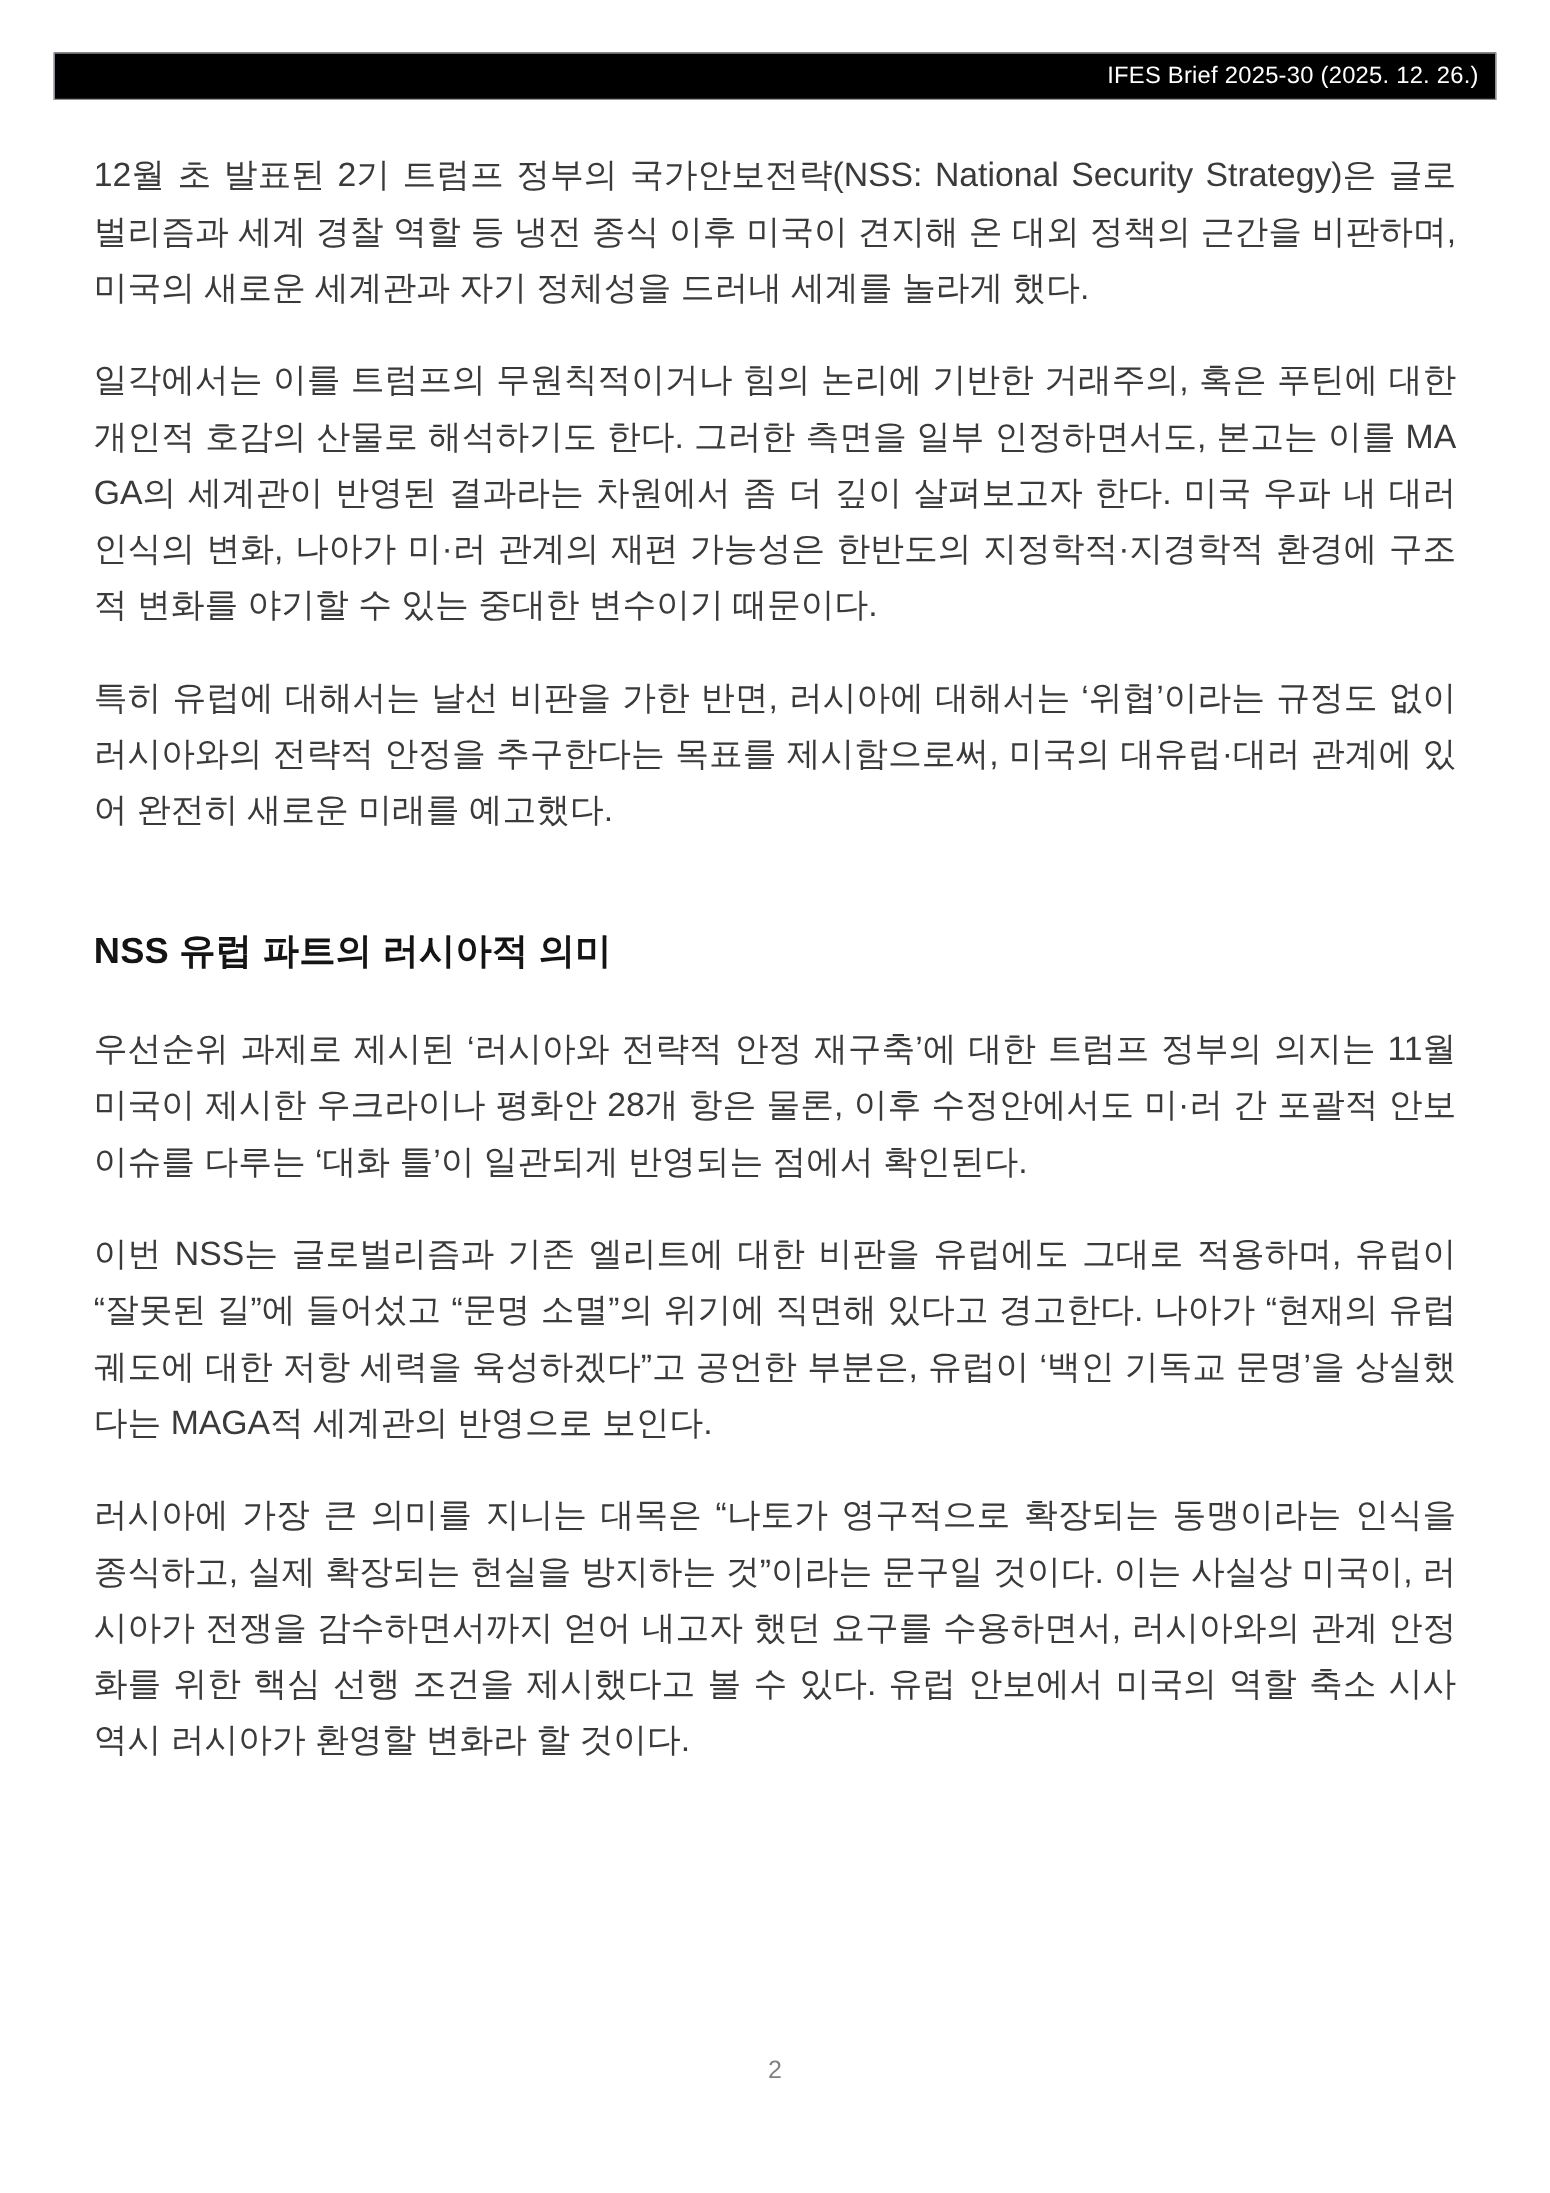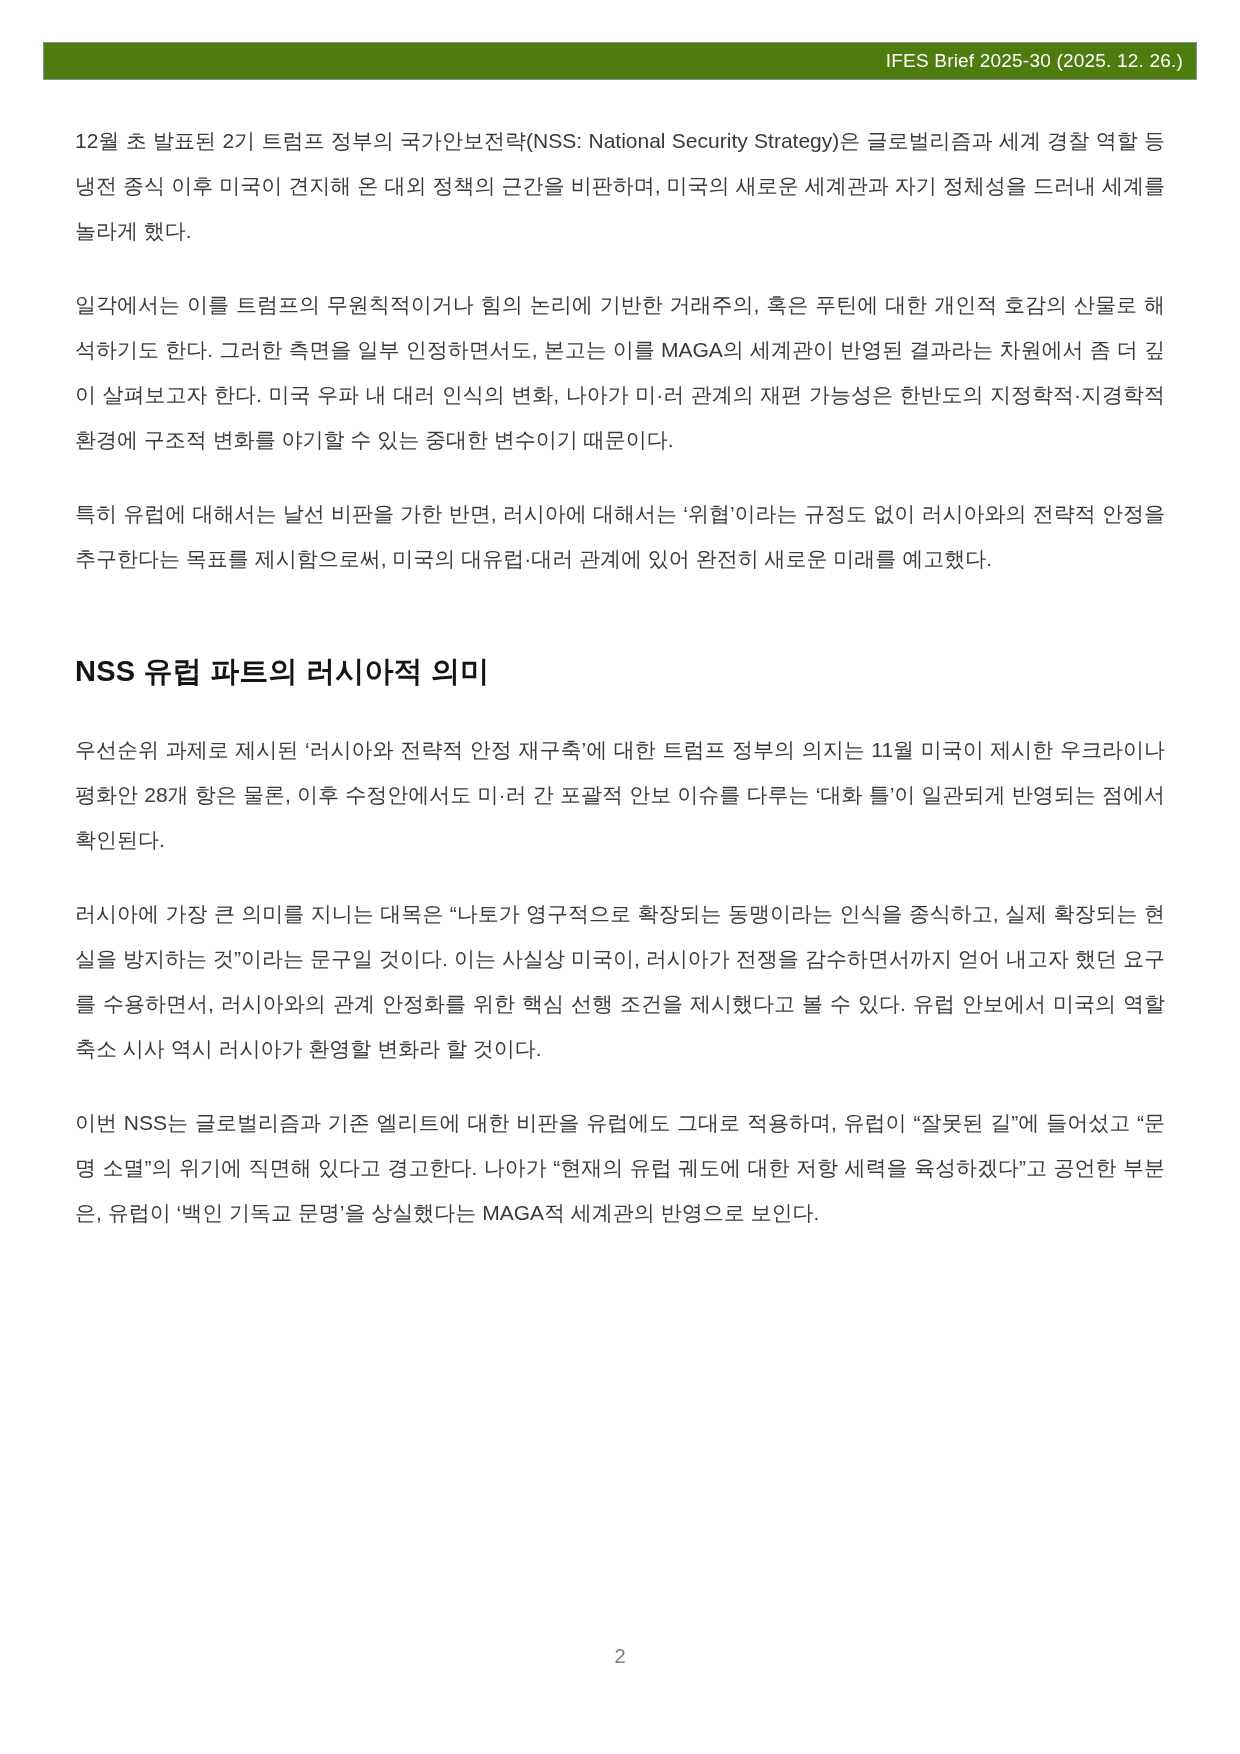--- a/index.html
+++ b/index.html
@@ -14,21 +14,21 @@
     height: 1754px;
     background: #ffffff;
     overflow: hidden;
   }
   .header-bar {
     position: absolute;
     left: 43px;
     top: 42px;
     width: 1154px;
     height: 38px;
-    background: #4d7c0f;
+    background: #000000;
     border: 1px solid #8a8f99;
     box-sizing: border-box;
     display: flex;
     align-items: center;
     justify-content: flex-end;
     padding-right: 13px;
   }
   .header-bar .brief-label {
     color: #ffffff;
     font-size: 19px;
@@ -36,21 +36,21 @@
     white-space: nowrap;
   }
   .content {
     position: absolute;
     left: 75px;
     top: 118px;
     width: 1090px;
   }
   .content p {
     margin: 0 0 29px 0;
-    font-size: 21px;
+    font-size: 27px;
     line-height: 45px;
     color: #3a3a3a;
     text-align: justify;
     word-break: break-all;
     text-justify: inter-character;
   }
   .section-heading {
     margin: 72px 0 38px 0;
     font-size: 29px;
     line-height: 36px;
@@ -83,21 +83,21 @@
 
     <p>일각에서는 이를 트럼프의 무원칙적이거나 힘의 논리에 기반한 거래주의, 혹은 푸틴에 대한 개인적 호감의 산물로 해석하기도 한다. 그러한 측면을 일부 인정하면서도, 본고는 이를 MAGA의 세계관이 반영된 결과라는 차원에서 좀 더 깊이 살펴보고자 한다. 미국 우파 내 대러 인식의 변화, 나아가 미·러 관계의 재편 가능성은 한반도의 지정학적·지경학적 환경에 구조적 변화를 야기할 수 있는 중대한 변수이기 때문이다.</p>
 
     <p>특히 유럽에 대해서는 날선 비판을 가한 반면, 러시아에 대해서는 ‘위협’이라는 규정도 없이 러시아와의 전략적 안정을 추구한다는 목표를 제시함으로써, 미국의 대유럽·대러 관계에 있어 완전히 새로운 미래를 예고했다.</p>
 
     <h1 class="section-heading">NSS 유럽 파트의 러시아적 의미</h1>
 
 
     <p>우선순위 과제로 제시된 ‘러시아와 전략적 안정 재구축’에 대한 트럼프 정부의 의지는 11월 미국이 제시한 우크라이나 평화안 28개 항은 물론, 이후 수정안에서도 미·러 간 포괄적 안보 이슈를 다루는 ‘대화 틀’이 일관되게 반영되는 점에서 확인된다.</p>
 
+    <p>이번 NSS는 글로벌리즘과 기존 엘리트에 대한 비판을 유럽에도 그대로 적용하며, 유럽이 “잘못된 길”에 들어섰고 “문명 소멸”의 위기에 직면해 있다고 경고한다. 나아가 “현재의 유럽 궤도에 대한 저항 세력을 육성하겠다”고 공언한 부분은, 유럽이 ‘백인 기독교 문명’을 상실했다는 MAGA적 세계관의 반영으로 보인다.</p>
+
     <p>러시아에 가장 큰 의미를 지니는 대목은 “나토가 영구적으로 확장되는 동맹이라는 인식을 종식하고, 실제 확장되는 현실을 방지하는 것”이라는 문구일 것이다. 이는 사실상 미국이, 러시아가 전쟁을 감수하면서까지 얻어 내고자 했던 요구를 수용하면서, 러시아와의 관계 안정화를 위한 핵심 선행 조건을 제시했다고 볼 수 있다. 유럽 안보에서 미국의 역할 축소 시사 역시 러시아가 환영할 변화라 할 것이다.</p>
-
-    <p>이번 NSS는 글로벌리즘과 기존 엘리트에 대한 비판을 유럽에도 그대로 적용하며, 유럽이 “잘못된 길”에 들어섰고 “문명 소멸”의 위기에 직면해 있다고 경고한다. 나아가 “현재의 유럽 궤도에 대한 저항 세력을 육성하겠다”고 공언한 부분은, 유럽이 ‘백인 기독교 문명’을 상실했다는 MAGA적 세계관의 반영으로 보인다.</p>
 
   </div>
 
   <div class="page-number">2</div>
 
 </div>
 
 </body></html>

